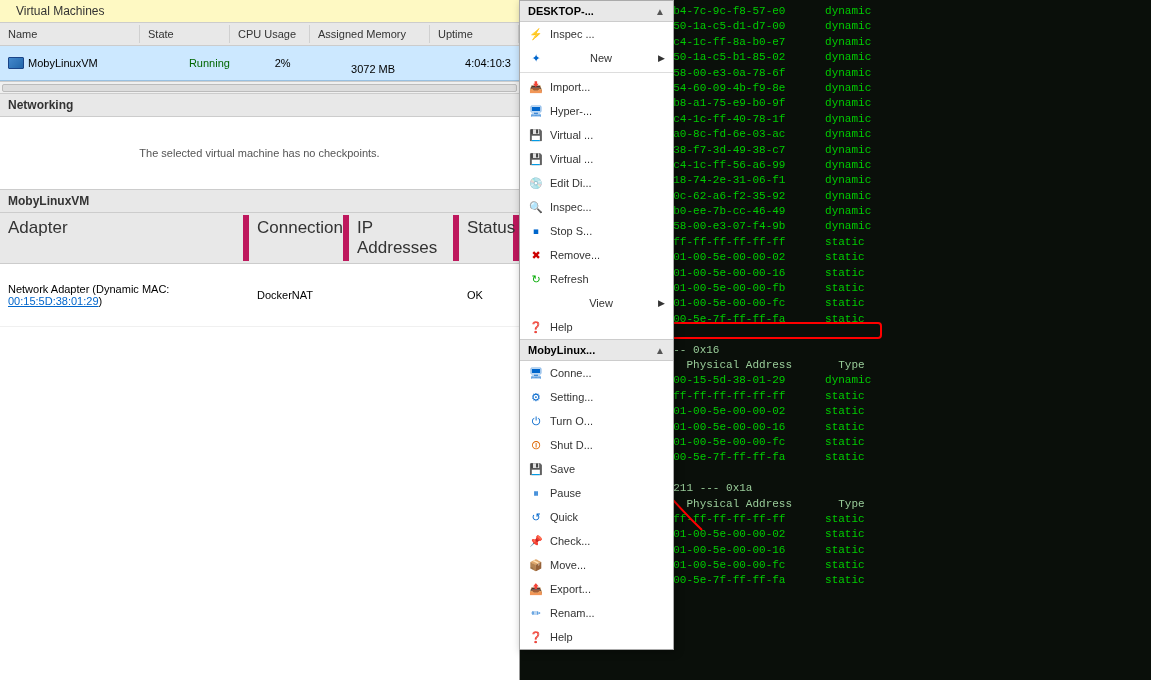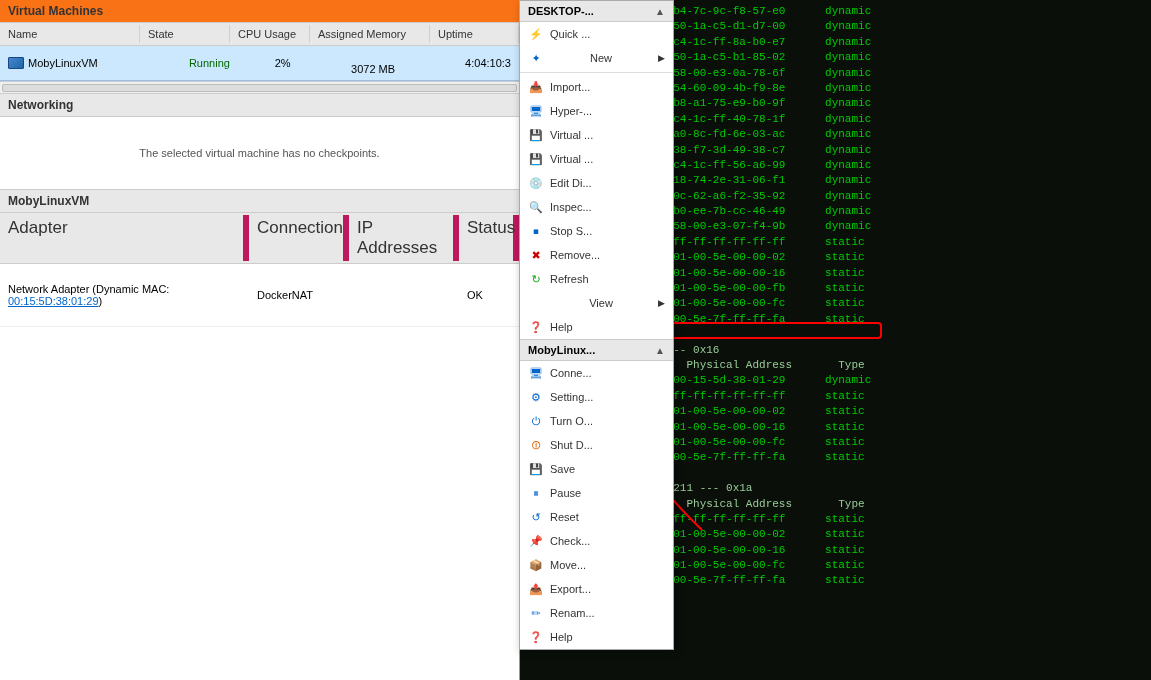--- a/index.html
+++ b/index.html
@@ -2,21 +2,21 @@
 <html><head>
   <meta charset="utf-8">
   <style>
     * { margin: 0; padding: 0; box-sizing: border-box; }
     body { width: 1151px; height: 680px; overflow: hidden; font-family: 'Segoe UI', Arial, sans-serif; font-size: 12px; background: #1a2a1a; display: flex; }
 
     
     #left-panel { width: 520px; height: 680px; background: #f0f0f0; display: flex; flex-direction: column; border-right: 1px solid #999; flex-shrink: 0; }
 
     
-    .vm-manager-header { background: #f97316; border-bottom: 1px solid #ccc; padding: 4px 8px; font-size: 12px; font-weight: bold; color: #333; }
+    .vm-manager-header { background: #fef9c3; border-bottom: 1px solid #ccc; padding: 4px 16px; font-size: 12px; font-weight: normal; color: #333; }
 
     
     .vm-table { background: white; border-bottom: 1px solid #ccc; }
     .vm-table-header { display: flex; background: #e8e8e8; border-bottom: 1px solid #ccc; padding: 2px 0; }
     .vm-col { padding: 3px 8px; font-size: 11px; color: #333; border-right: 1px solid #d0d0d0; }
     .vm-col.name { width: 140px; }
     .vm-col.state { width: 90px; }
     .vm-col.cpu { width: 80px; }
     .vm-col.memory { width: 120px; }
     .vm-col.uptime { flex: 1; }
@@ -192,21 +192,21 @@
 
 <div id="context-menu">
 
   <div class="menu-header">
     <span>DESKTOP-...</span>
     <span class="menu-scroll-btn">▲</span>
   </div>
 
   <div class="menu-item">
     <span class="icon icon-blue">⚡</span>
-    <span>Quick ...</span>
+    <span>Inspec ...</span>
   </div>
   <div class="menu-item has-submenu">
     <span class="icon icon-blue">✦</span>
     <span>New</span>
     <span class="chevron">▶</span>
   </div>
   <div class="menu-divider"></div>
   <div class="menu-item">
     <span class="icon icon-blue">📥</span>
     <span>Import...</span>
@@ -277,21 +277,21 @@
   <div class="menu-item">
     <span class="icon icon-blue">💾</span>
     <span>Save</span>
   </div>
   <div class="menu-item">
     <span class="icon icon-blue">⏸</span>
     <span>Pause</span>
   </div>
   <div class="menu-item">
     <span class="icon icon-blue">↺</span>
-    <span>Reset</span>
+    <span>Quick</span>
   </div>
   <div class="menu-item">
     <span class="icon icon-blue">📌</span>
     <span>Check...</span>
   </div>
   <div class="menu-item">
     <span class="icon icon-blue">📦</span>
     <span>Move...</span>
   </div>
   <div class="menu-item">

